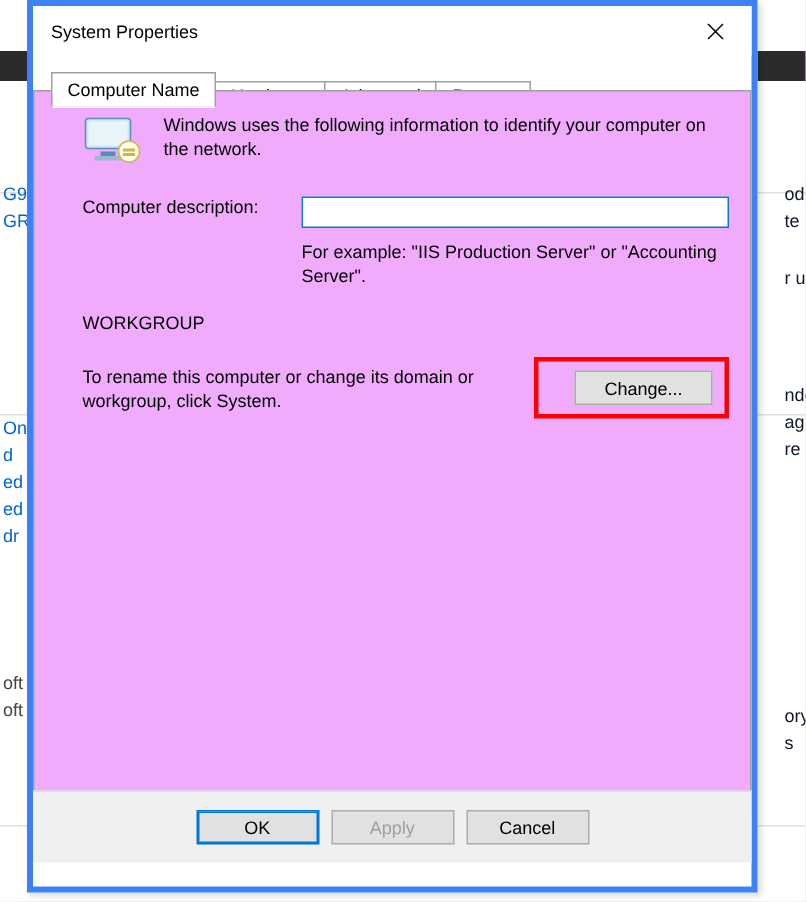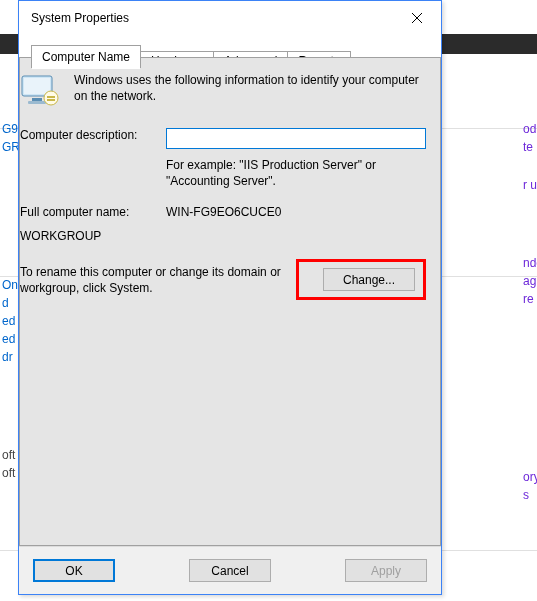--- a/index.html
+++ b/index.html
@@ -31,38 +31,38 @@
     color: #0066cc;
     font-size: 12px;
     line-height: 18px;
     overflow: hidden;
     white-space: nowrap;
     padding-left: 2px;
   }
   .backdrop .rightcol {
     position: absolute;
     top: 120px; right: 0; width: 16px; bottom: 20px;
-    color: #6d28d9;
+    color: #0f172a;
     font-size: 12px;
     line-height: 18px;
     overflow: hidden;
     padding-left: 2px;
   }
   .backdrop .hr1 { position:absolute; top:128px; left:0; right:0; border-top:1px solid #e0e0e0;}
   .backdrop .hr2 { position:absolute; top:276px; left:0; right:0; border-top:1px solid #e0e0e0;}
   .backdrop .hr3 { position:absolute; top:550px; left:0; right:0; border-top:1px solid #e0e0e0;}
 
   .dialog {
     position: absolute;
     left: 18px;
     top: 0;
-    width: 424px;
+    width: 487px;
     height: 595px;
     background: #fff;
-    border: 1px solid #3b82f6;
+    border: 4px solid #3b82f6;
     box-shadow: 2px 2px 4px rgba(0,0,0,0.15);
   }
   .titlebar {
     height: 33px;
     display: flex;
     align-items: center;
     justify-content: space-between;
     padding: 0 4px 0 12px;
     background: #fff;
   }
@@ -106,22 +106,22 @@
   }
   .tab.active {
     background: #fff;
     z-index: 3;
     padding-top: 4px;
     padding-bottom: 4px;
     margin-top: 12px;
   }
   .tabpanel {
     border: 1px solid #a0a0a0;
-    background: #e5e5e5;
-    padding: 14px 14px 14px 0;
+    background: #f0abfc;
+    padding: 14px 14px 14px 32px;
     position: absolute;
     top: 23px; left: 0; right: 0; bottom: 0;
   }
   .tab.active::after {
     content: "";
     position: absolute;
     left: 0; right: 0; bottom: -1px; height: 1px;
     background: #fff;
   }
 
@@ -197,26 +197,26 @@
   }
 
   .highlight {
     border: 3px solid #ff0000;
     padding: 6px 8px;
     display: inline-flex;
   }
 
   .footer {
     position: absolute;
-    left: 0; right: 0; bottom: 0;
+    left: 0; right: 0; bottom: 16px;
     height: 48px;
     background: #f0f0f0;
     border-top: 1px solid #dcdcdc;
     display: flex;
-    justify-content: space-between;
+    justify-content: center;
     align-items: center;
     gap: 8px;
     padding: 0 14px;
   }
 </style>
 </head>
 <body>
 
 <div class="backdrop">
   <div class="topbar"></div>
@@ -297,24 +297,20 @@
 
       <div class="field-row">
         <div class="field-label">Computer description:</div>
         <div class="field-value">
           <input type="text" class="text-input" value="" style="">
         </div>
       </div>
 
       <div class="example-row">For example: "IIS Production Server" or "Accounting Server".</div>
 
-      <div class="field-row">
-        <div class="field-label">Full computer name:</div>
-        <div class="field-value">WIN-FG9EO6CUCE0</div>
-      </div>
 
       <div class="field-row" style="margin-top:6px;">
         <div class="field-value">WORKGROUP</div>
       </div>
 
       <div class="change-row">
         <div class="change-text">To rename this computer or change its domain or workgroup, click System.</div>
         <div class="highlight">
           <button class="btn" style="min-width:92px;margin-left:16px;">
             <span>Change...</span>
@@ -322,21 +318,21 @@
         </div>
       </div>
 
     </div>
   </div>
 
   <div class="footer">
     <button class="btn btn-default">
       <span>OK</span>
     </button>
+    <button class="btn" disabled="">
+      <span>Apply</span>
+    </button>
     <button class="btn">
       <span>Cancel</span>
     </button>
-    <button class="btn" disabled="">
-      <span>Apply</span>
-    </button>
   </div>
 
 </div>
 
 </body></html>

